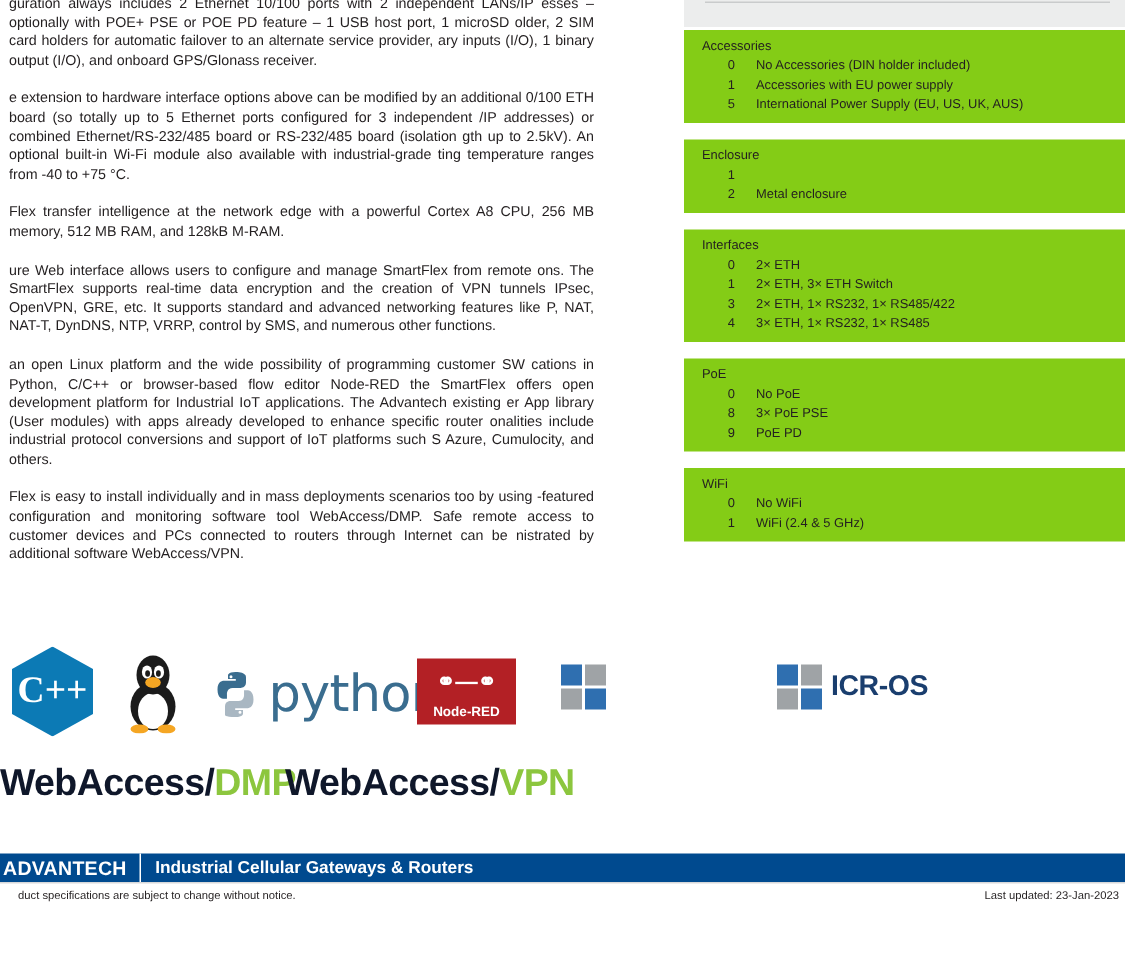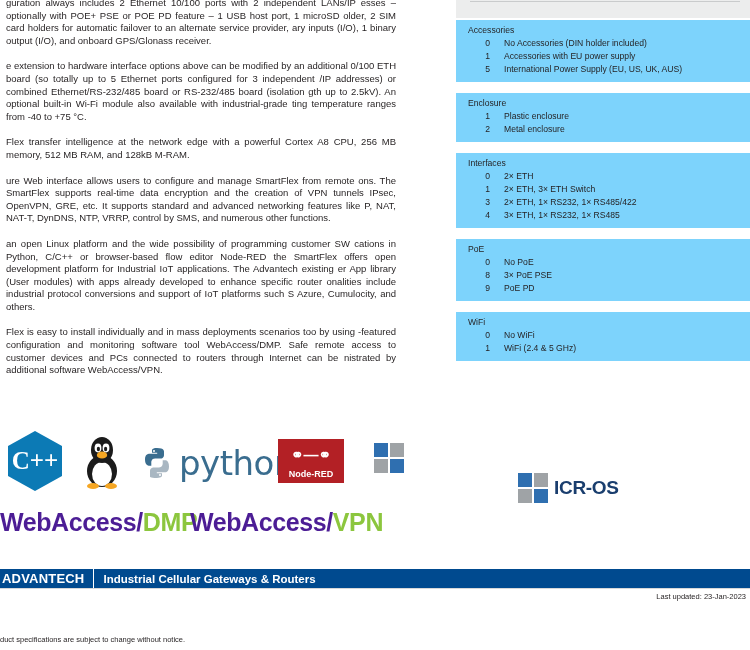--- a/index.html
+++ b/index.html
@@ -42,21 +42,21 @@
   }
 
   
   .right-col {
     position: absolute;
     left: 456px;
     top: -4px;
     width: 294px;
   }
   .spec-block {
-    background: #7dd3fc;
+    background: #84cc16;
     margin-bottom: 2px;
     padding: 0;
   }
   .spec-title {
     font-size: 8.6px;
     color: #231f20;
     padding: 5px 0 2px 12px;
   }
   .spec-rows {
     padding-bottom: 6px;
@@ -180,21 +180,20 @@
     color: #ffffff;
   }
   
   .routerapp {
     left: 374px;
     top: 18px;
   }
   .icros {
     left: 518px;
     top: 18px;
-    margin-top: 30px;
   }
   .app-badge {
     width: 30px;
     height: 30px;
     margin-right: 6px;
     position: relative;
   }
   .badge-sq {
     position: absolute;
     width: 14px;
@@ -214,21 +213,21 @@
     top: 508px;
     width: 750px;
     font-size: 25px;
     font-weight: bold;
     letter-spacing: -0.4px;
   }
   .wa-item {
     position: absolute;
     white-space: nowrap;
   }
-  .wa-blue { color: #4c1d95; margin-top: 44px; }
+  .wa-blue { color: #0f172a; margin-top: 44px; }
   .wa-green { color: #8cc63e; }
   .wa-item1 { left: 0px; top: 0px; }
   .wa-item2 { left: 190px; top: 0px; }
 
   
   .footer-bar {
     position: absolute;
     left: 0;
     top: 569px;
     width: 750px;
@@ -259,23 +258,22 @@
   .footer-note {
     position: absolute;
     left: 0;
     top: 592px;
     width: 750px;
     font-size: 7.5px;
     color: #231f20;
   }
   .footer-note .left {
     position: absolute;
-    left: 0;
+    left: 12px;
     top: 0;
-    margin-top: 43px;
   }
   .footer-note .right {
     position: absolute;
     right: 4px;
     top: 0;
   }
   .footer-rule {
     position: absolute;
     left: 0;
     top: 588px;
@@ -322,21 +320,20 @@
       </div>
     </div>
 
     <div class="gap-white"></div>
 
     <div class="spec-block">
       <div class="spec-title">Enclosure</div>
       <div class="spec-rows">
         <div class="spec-row">
           <div class="spec-code">1</div>
-          <div class="spec-desc">Plastic enclosure</div>
         </div>
         <div class="spec-row">
           <div class="spec-code">2</div>
           <div class="spec-desc">Metal enclosure</div>
         </div>
       </div>
     </div>
 
     <div class="gap-white"></div>
 

